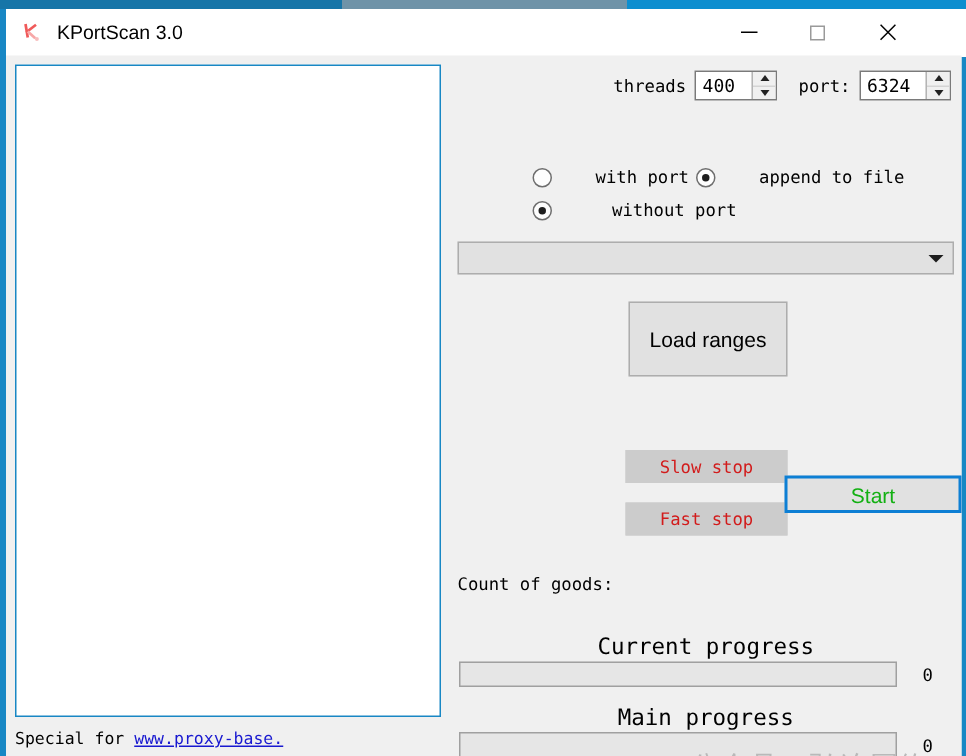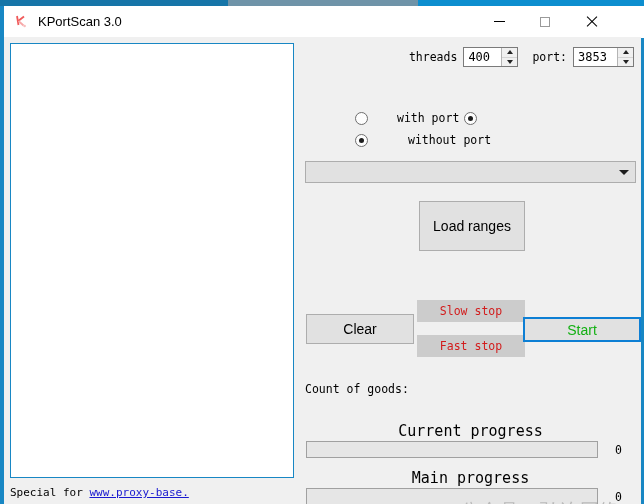--- a/index.html
+++ b/index.html
@@ -451,21 +451,21 @@
           <span class="ar top">
               <span class="tri-up"></span>
             </span>
           <span class="ar">
               <span class="tri-dn"></span>
             </span>
         </span>
       </span>
       <span class="lbl lbl-port">port:</span>
       <span class="spin spin-w3389">
-        <span class="val">3853</span>
+        <span class="val">6324</span>
         <span class="arrows">
           <span class="ar top">
               <span class="tri-up"></span>
             </span>
           <span class="ar">
               <span class="tri-dn"></span>
             </span>
         </span>
       </span>
     </div>
@@ -474,32 +474,32 @@
       <div class="radio-item ri-withport">
         <span class="radio"></span>
         <span class="radio-label">with port</span>
       </div>
       <div class="radio-item ri-withoutport">
         <span class="radio checked"></span>
         <span class="radio-label">without port</span>
       </div>
       <div class="radio-item ri-append">
         <span class="radio checked"></span>
+        <span class="radio-label">append to file</span>
       </div>
     </div>
 
     <div class="combo">
       <span class="combo-text"></span>
       <span class="combo-arrow">
           <span class="tri"></span>
         </span>
     </div>
 
     <div class="btn btn-load">Load ranges</div>
-    <div class="btn btn-clear">Clear</div>
     <div class="btn btn-slow">Slow stop</div>
     <div class="btn btn-fast">Fast stop</div>
     <div class="btn btn-start">Start</div>
 
     <div class="info-line info-count">Count of goods:</div>
 
     <div class="prog-caption cap-current">Current progress</div>
     <div class="progbar pb-current"></div>
     <div class="prog-val pv-current">0</div>
 

